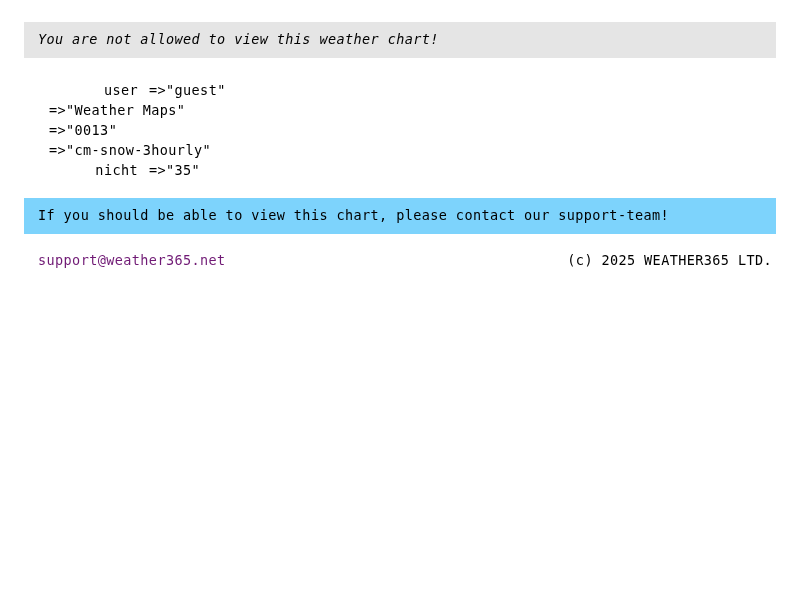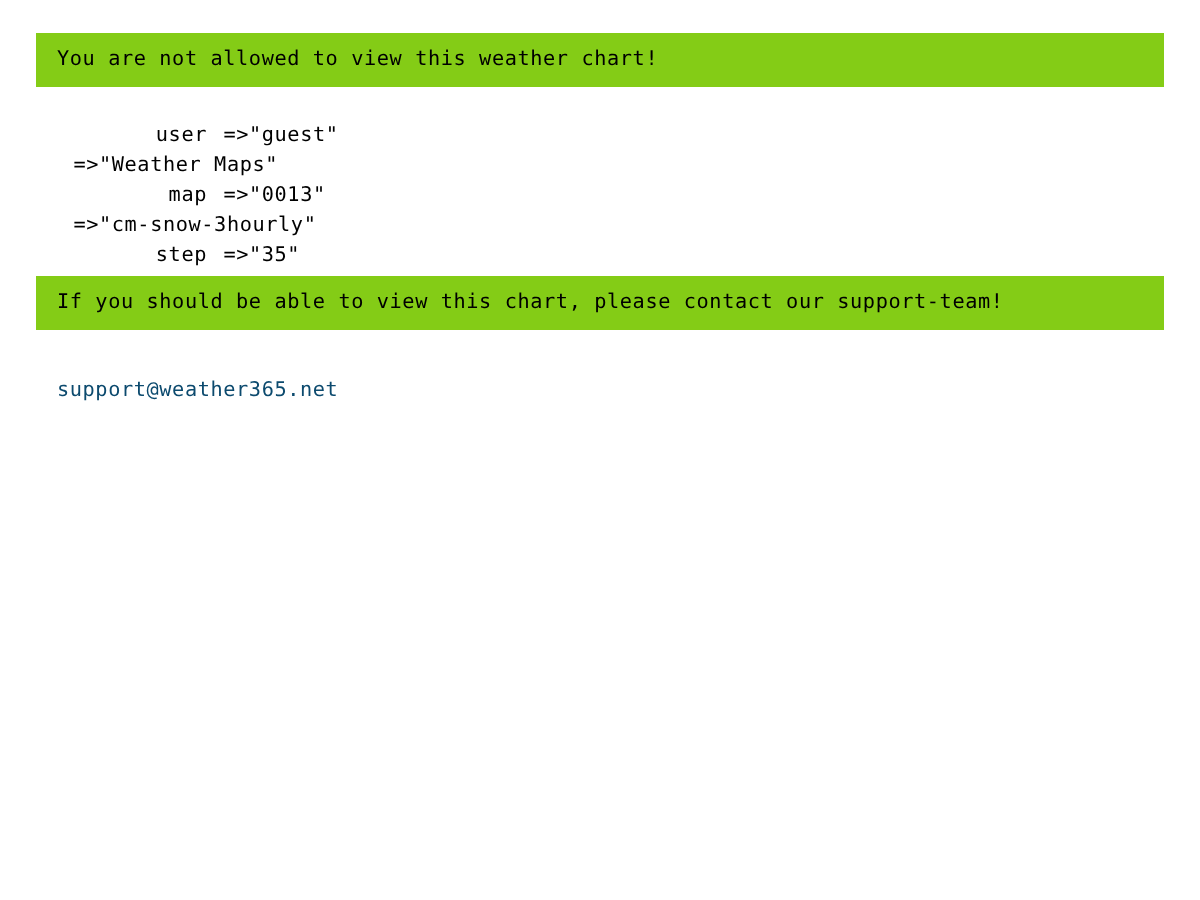--- a/index.html
+++ b/index.html
@@ -22,25 +22,26 @@
   }
   .banner {
     position: absolute;
     left: 24px;
     width: 752px;
     box-sizing: border-box;
     padding: 6px 14px 8px 14px;
   }
   .banner-error {
     top: 22px;
-    background: #84cc16;
+    background: #e5e5e5;
+    font-style: italic;
   }
   .banner-ok {
-    top: 184px;
-    background: #84cc16;
+    top: 198px;
+    background: #7dd3fc;
   }
   .banner-line {
     line-height: 22px;
     white-space: pre;
     font-size: 13.5px;
     letter-spacing: 0.4px;
   }
   .params {
     position: absolute;
     left: 38px;
@@ -71,21 +72,21 @@
     top: 250px;
     width: 734px;
     display: flex;
     justify-content: space-between;
     white-space: pre;
     font-size: 13.5px;
     letter-spacing: 0.4px;
     line-height: 20px;
   }
   a.support-mail {
-    color: #0c4a6e;
+    color: #701a75;
     text-decoration: none;
   }
 </style>
 </head>
 <body>
 
 <div class="page">
 
   <div class="banner banner-error">
     <div class="banner-line">You are not allowed to view this weather chart!</div>
@@ -95,36 +96,36 @@
     <div class="param-row">
       <span class="param-key">user</span>
       <span class="param-arrow">=&gt;</span>
       <span class="param-val">"guest"</span>
     </div>
     <div class="param-row">
       <span class="param-arrow">=&gt;</span>
       <span class="param-val">"Weather Maps"</span>
     </div>
     <div class="param-row">
-      <span class="param-key">map</span>
       <span class="param-arrow">=&gt;</span>
       <span class="param-val">"0013"</span>
     </div>
     <div class="param-row">
       <span class="param-arrow">=&gt;</span>
       <span class="param-val">"cm-snow-3hourly"</span>
     </div>
     <div class="param-row">
-      <span class="param-key">step</span>
+      <span class="param-key">nicht</span>
       <span class="param-arrow">=&gt;</span>
       <span class="param-val">"35"</span>
     </div>
   </div>
 
   <div class="banner banner-ok">
     <div class="banner-line">If you should be able to view this chart, please contact our support-team!</div>
   </div>
 
   <div class="footer">
     <a class="support-mail" href="#">support@weather365.net</a>
+    <span>(c) 2025 WEATHER365 LTD.</span>
   </div>
 
 </div>
 
 </body></html>

